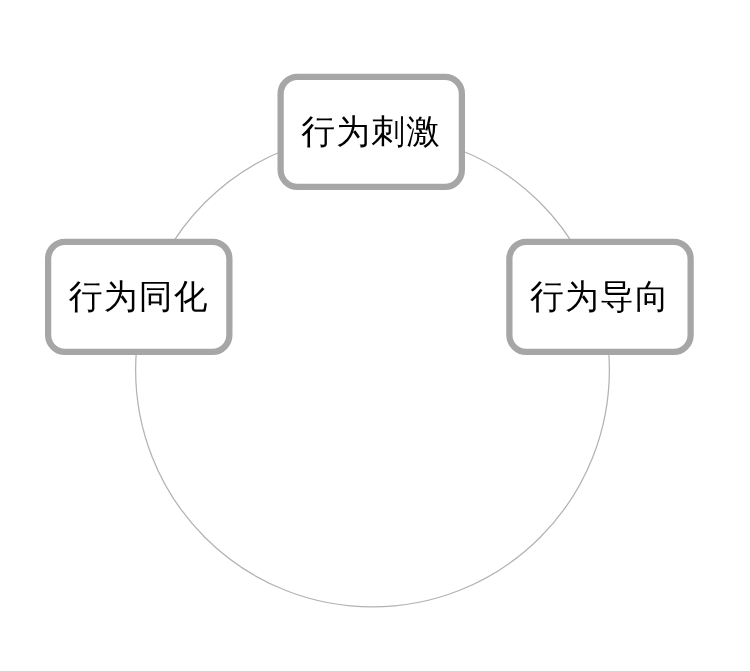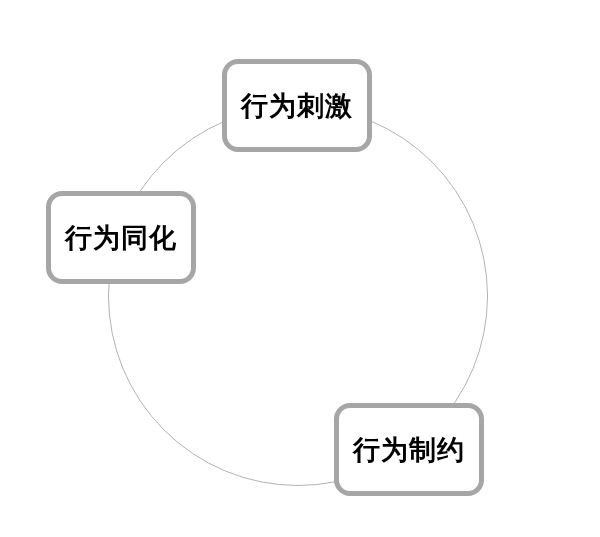--- a/index.html
+++ b/index.html
@@ -41,46 +41,46 @@
     box-sizing: border-box;
     background: var(--node-fill);
     border: 5px solid var(--node-border);
     border-radius: 16px;
     display: flex;
     align-items: center;
     justify-content: center;
   }
   .node-label {
     font-size: 27px;
-    font-weight: bold;
+    font-weight: normal;
     color: var(--node-text);
     letter-spacing: 1px;
     white-space: nowrap;
     line-height: 1;
   }
   .node-top          { left: 222px; top: 59px;  }
   .node-right        { left: 405px; top: 191px; }
   .node-bottom-right { left: 334px; top: 403px; }
   .node-bottom-left  { left: 111px; top: 403px; }
-  .node-left         { left: 46px;  top: 191px; align-items: center; }
+  .node-left         { left: 36px;  top: 191px; align-items: center; }
 </style>
 </head>
 <body>
 
 <div class="canvas">
 
   <div class="cycle-circle"></div>
 
   <div class="node node-top">
     <span class="node-label">行为刺激</span>
   </div>
 
+  <div class="node node-right">
+    <span class="node-label">行为导向</span>
+  </div>
 
-  <div class="node node-bottom-right">
-    <span class="node-label">行为制约</span>
-  </div>
 
 
   <div class="node node-left">
     <span class="node-label">行为同化</span>
   </div>
 
 </div>
 
 </body></html>

